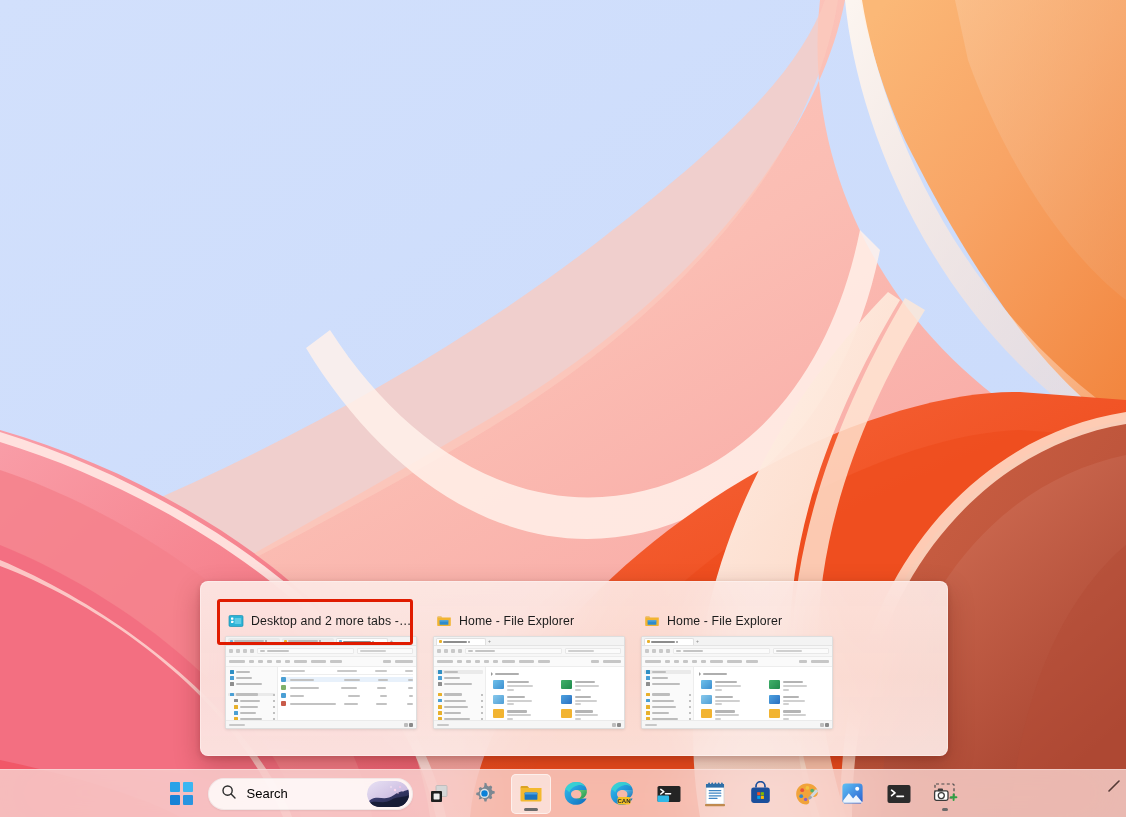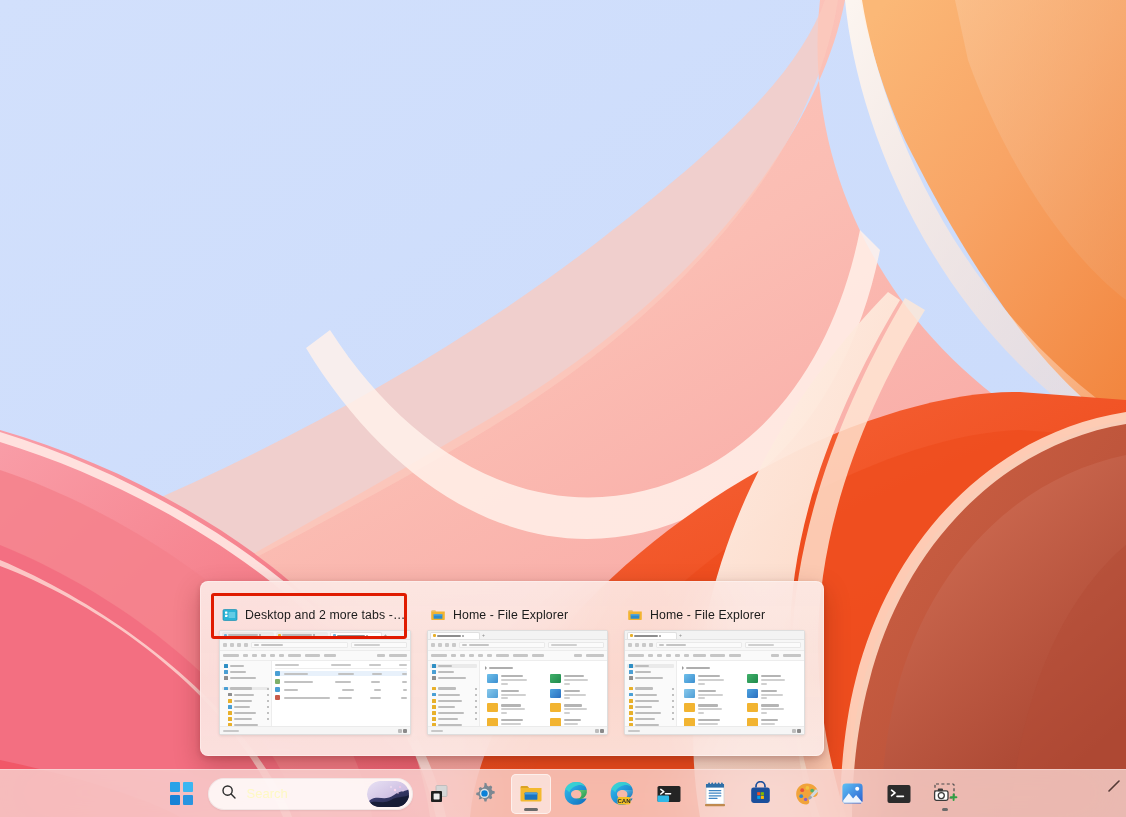--- a/index.html
+++ b/index.html
@@ -10,28 +10,28 @@
     background:#c8523a;
     position:relative;
   }
 
   
   #wallpaper{ position:absolute; inset:0; overflow:hidden; background:#d05338; }
   #wallpaper svg{ position:absolute; inset:0; width:1126px; height:817px; display:block; }
 
   
   #preview-panel{
-    position:absolute; left:200px; top:581px; width:624px; height:175px;
+    position:absolute; left:200px; top:581px; width:748px; height:175px;
     border-radius:8px;
     background:linear-gradient(180deg, rgba(252,233,229,0.93) 0%, rgba(250,228,223,0.92) 55%, rgba(251,232,228,0.93) 100%);
     backdrop-filter:blur(28px) saturate(135%);
     -webkit-backdrop-filter:blur(28px) saturate(135%);
     border:1px solid rgba(255,255,255,0.35);
     box-shadow:0 10px 26px rgba(90,20,10,0.30), 0 2px 6px rgba(90,20,10,0.18);
-    display:flex; padding:10px;
+    display:flex; padding:16px;
   }
 
   .thumb-cell{
     width:208px; height:100%;
     display:flex; flex-direction:column;
     padding:8px 8px 10px 8px;
     position:relative;
   }
   .thumb-cell.selected::after{
     content:""; position:absolute; left:0px; top:1px; width:190px; height:40px;
@@ -151,21 +151,21 @@
   .win-logo{ display:grid; grid-template-columns:repeat(2,10px); grid-template-rows:repeat(2,10px); gap:2.5px; }
   .win-logo i{ display:block; border-radius:1px; }
 
   
   #search-pill{
     height:32px; width:205px; border-radius:16px;
     background:rgba(255,255,255,0.82);
     box-shadow:inset 0 0 0 1px rgba(0,0,0,0.05), 0 1px 2px rgba(0,0,0,0.06);
     display:flex; align-items:center; padding:0 4px 0 13px; gap:10px; position:relative;
   }
-  #search-text{ font-size:13px; color:#fef9c3; flex:1; }
+  #search-text{ font-size:13px; color:#000000; flex:1; }
   #copilot-blob{ width:42px; height:26px; border-radius:13px; overflow:hidden; flex:none; position:relative; }
 
   #tray{ position:absolute; right:6px; top:0; height:48px; display:flex; align-items:center; gap:8px; }
   #tray-chevron{ font-size:11px; color:#4b2b26; opacity:.85; transform:translateY(-7px) rotate(0deg); }
 </style>
 </head>
 <body>
 
 <div id="wallpaper">
   <svg viewBox="0 0 1126 817" preserveAspectRatio="none">

